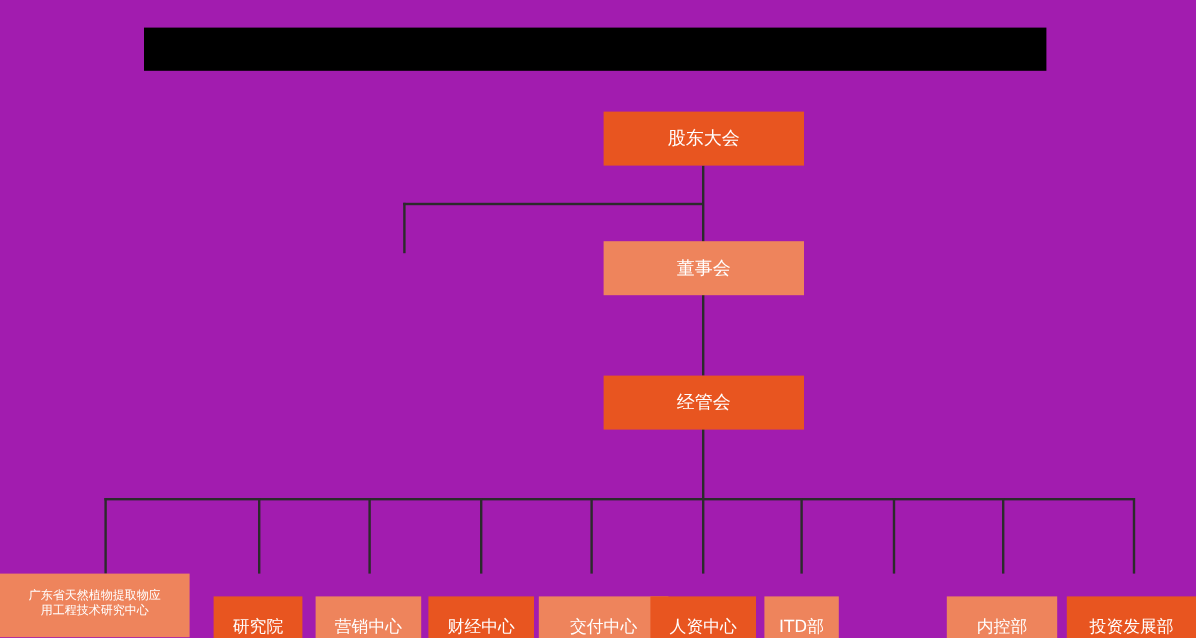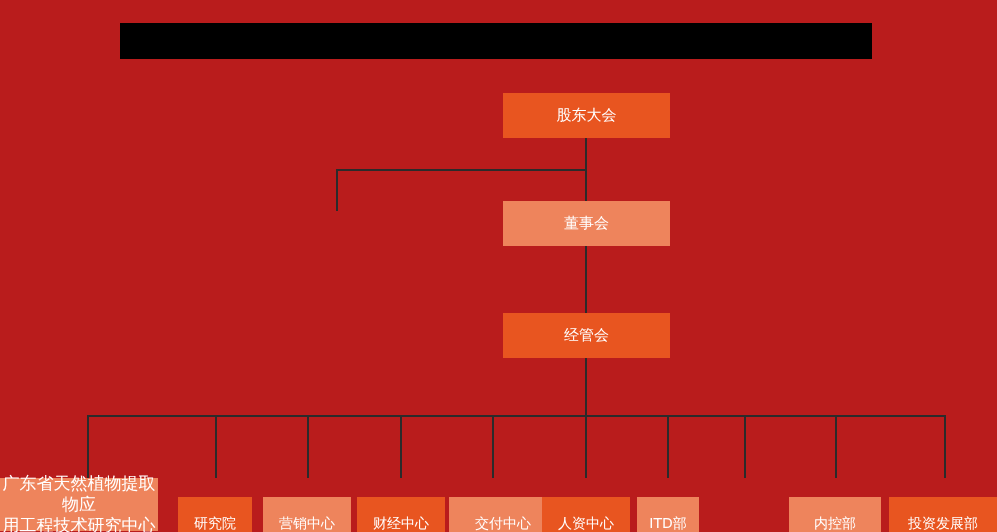--- a/index.html
+++ b/index.html
@@ -7,21 +7,21 @@
     padding: 0;
     background: #ffffff;
   }
   body {
     font-family: "DejaVu Sans", "Liberation Sans", sans-serif;
   }
   #chart-root {
     position: relative;
     width: 997px;
     height: 532px;
-    background: #b91c1c;
+    background: #a21caf;
     overflow: hidden;
   }
 
   
   .redaction-bar {
     position: absolute;
     left: 120px;
     top: 23px;
     width: 752px;
     height: 36px;
@@ -44,21 +44,21 @@
     display: block;
     width: 100%;
     padding: 0 2px;
     white-space: pre-line;
   }
   .shade-dark  { background: #E85520; }
   .shade-light { background: #EE845C; }
 
   .size-top    { font-size: 15px; }
   .size-dept   { font-size: 14px; margin-top: 19px; }
-  .size-center { font-size: 17px; }
+  .size-center { font-size: 10px; font-family: Liberation Mono, monospace; }
 
   
   .line {
     position: absolute;
     background: #2b2b2b;
     z-index: 1;
   }
   .line-v { width: 2px; }
   .line-h { height: 2px; }
 </style>

